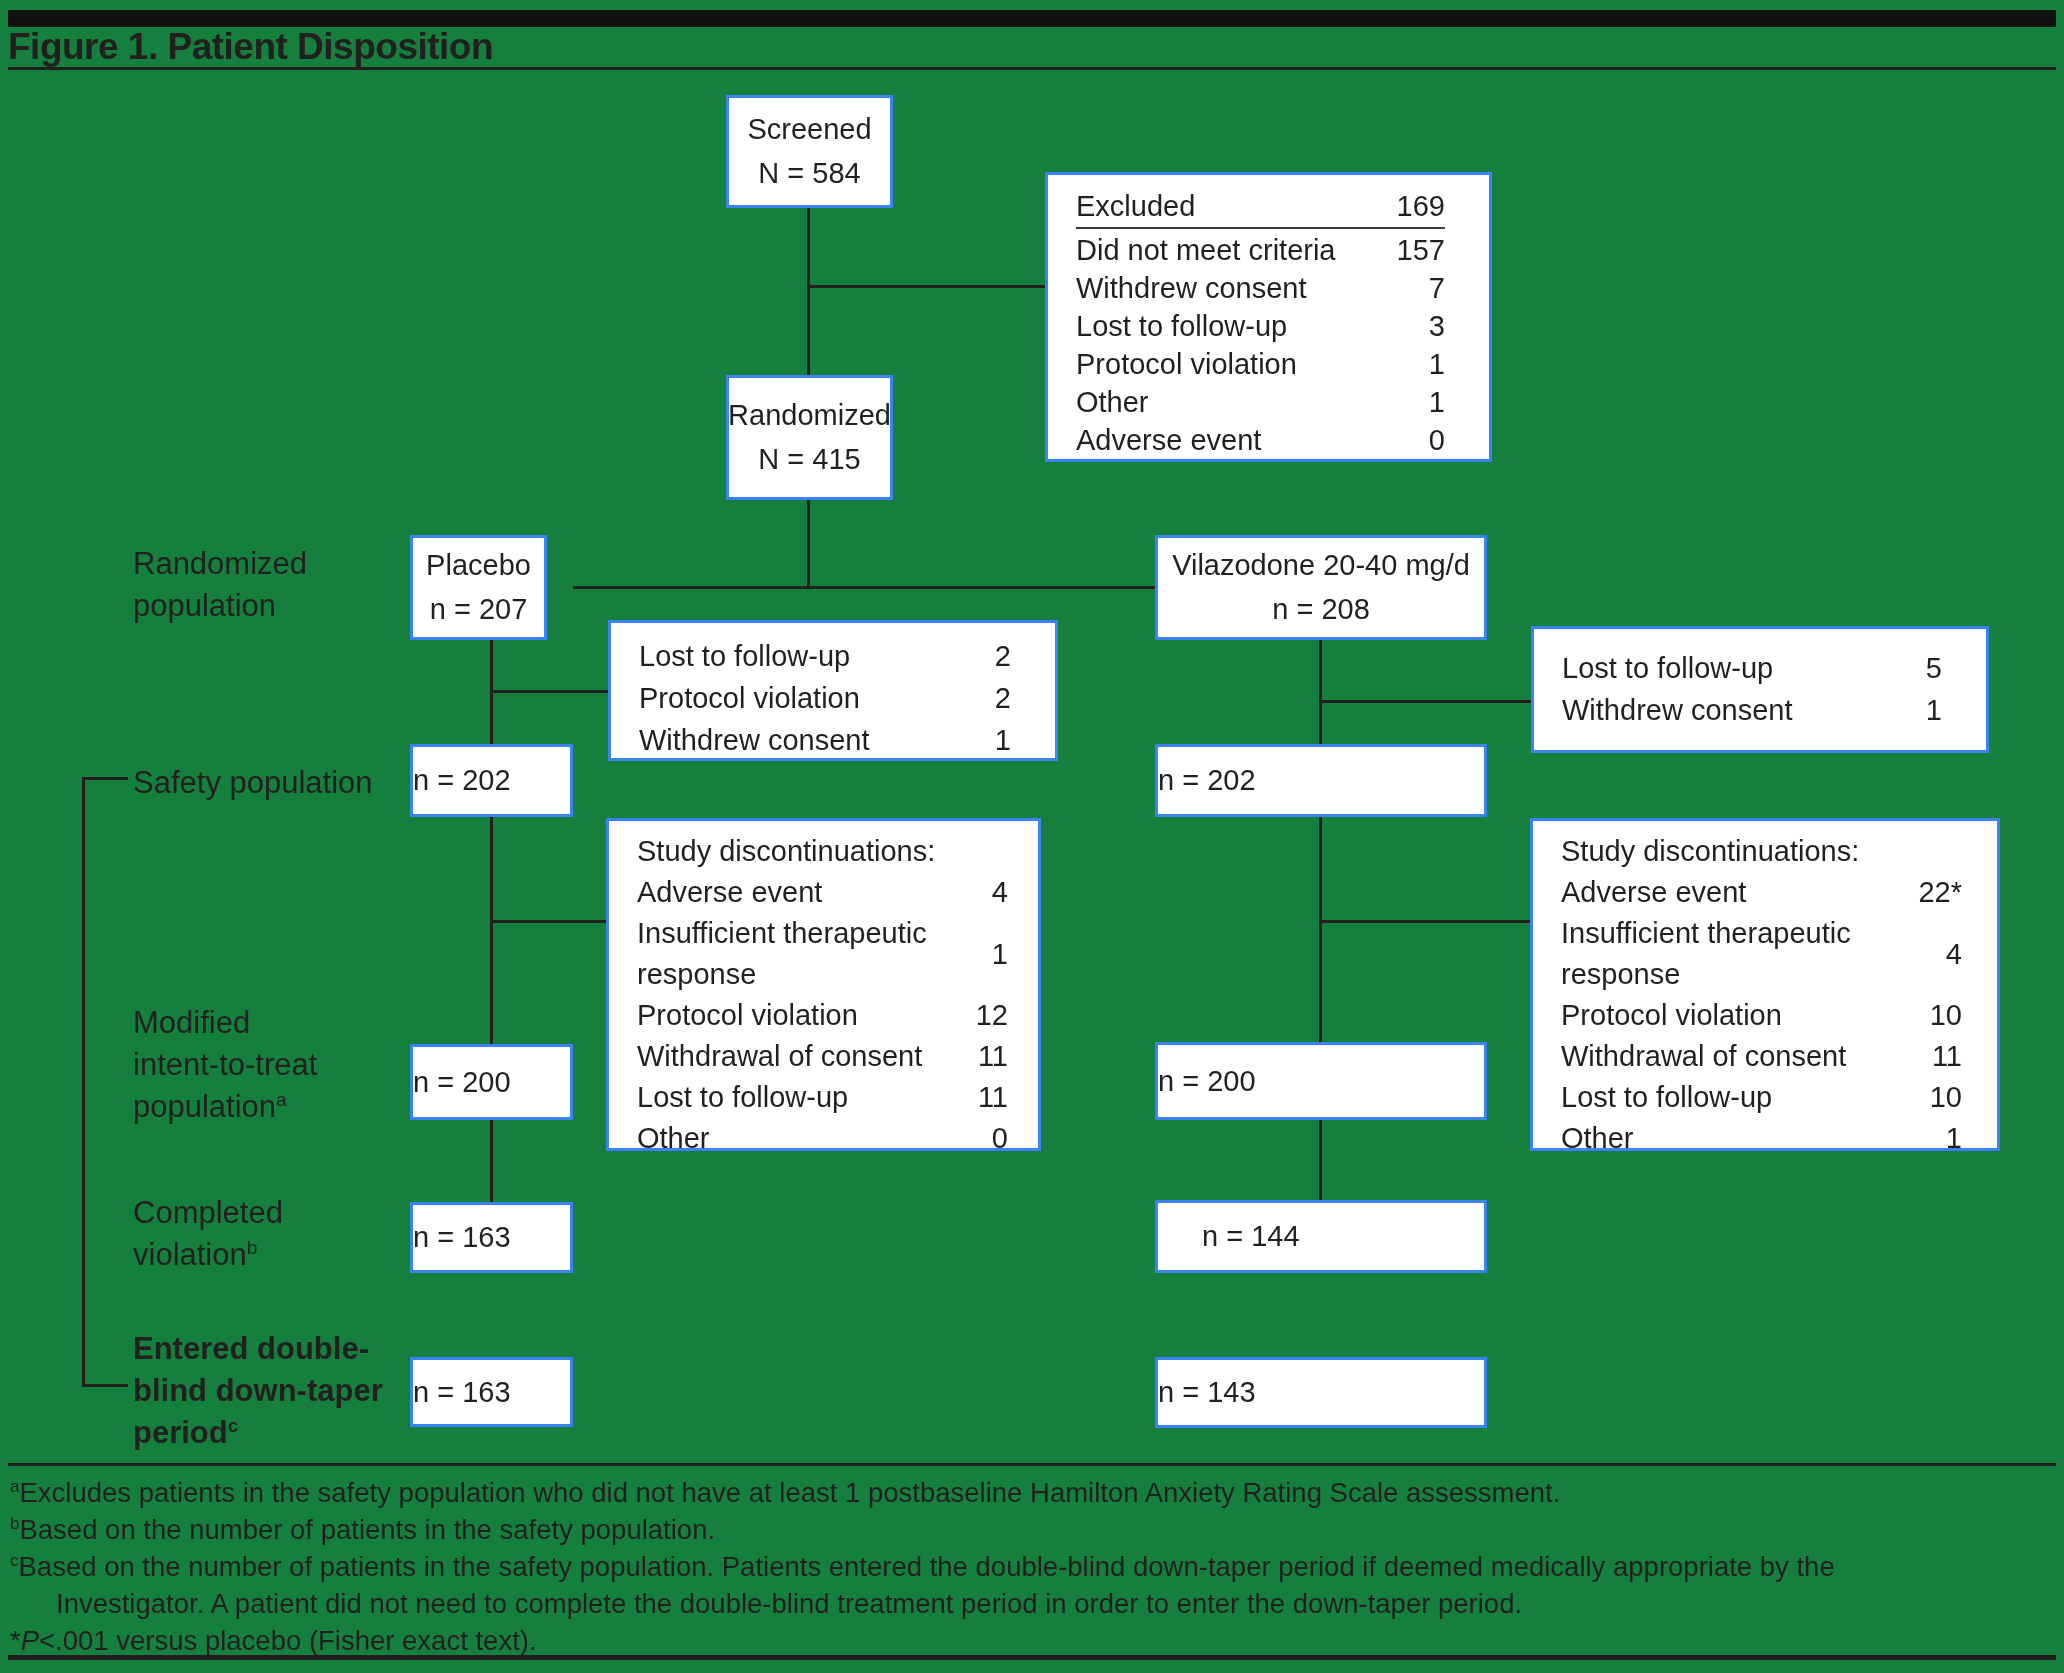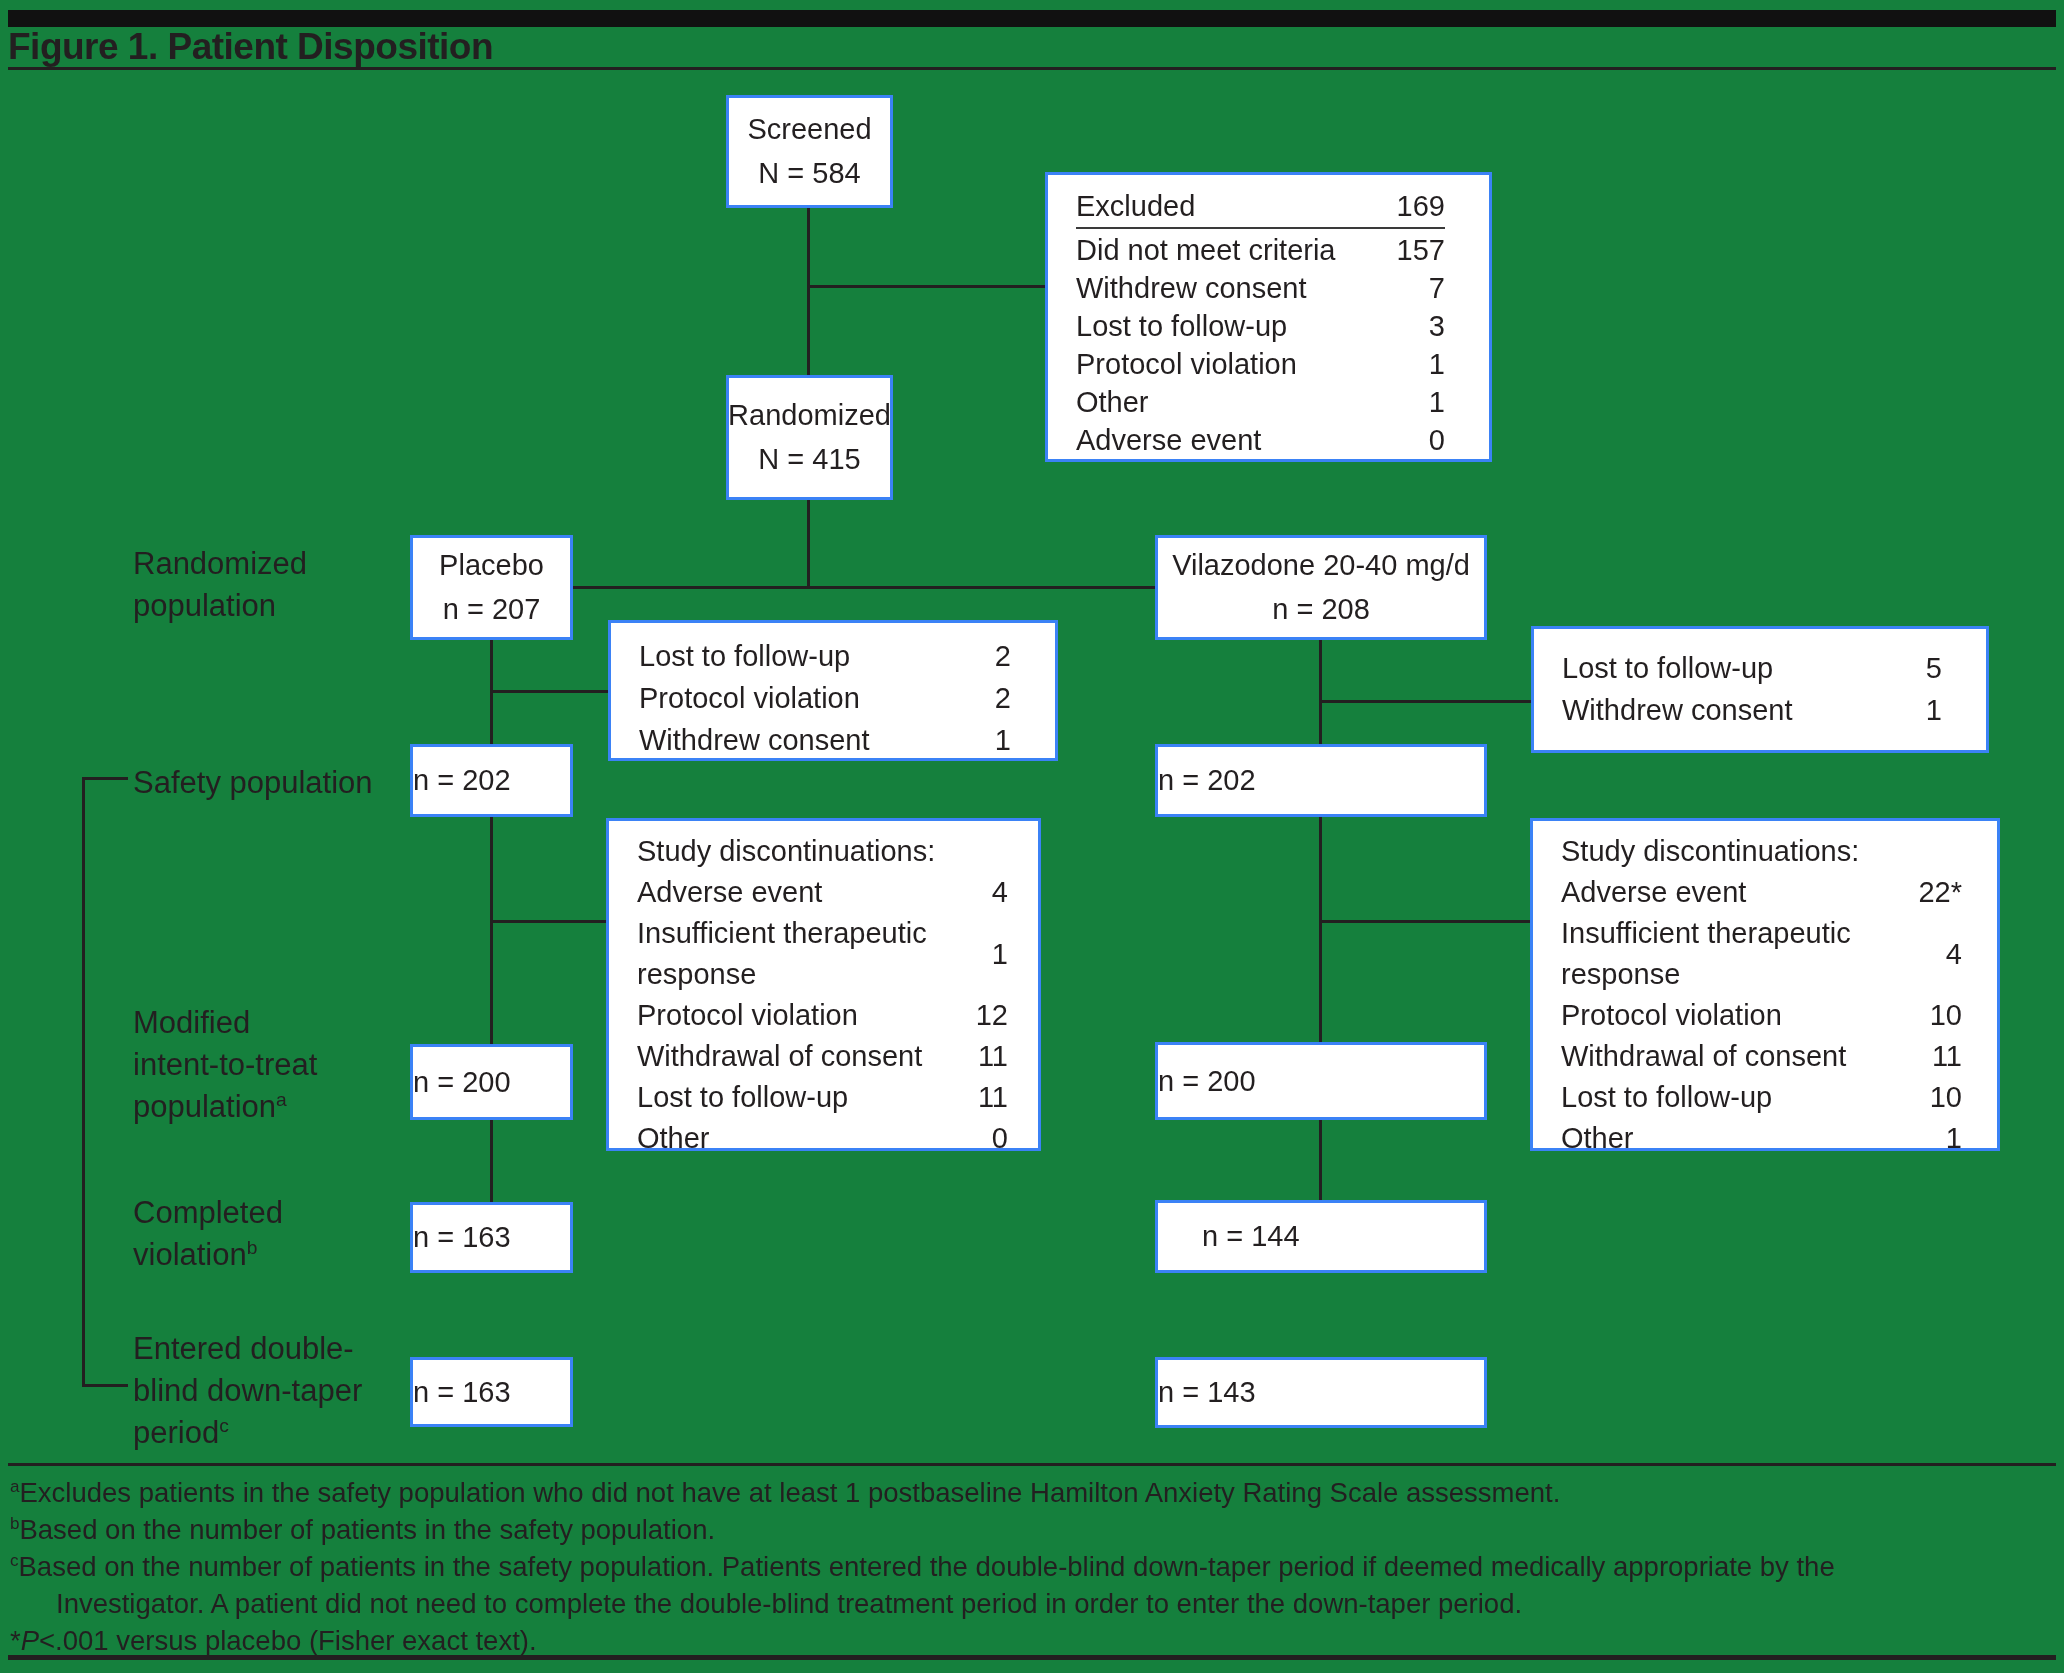--- a/index.html
+++ b/index.html
@@ -68,21 +68,21 @@
   </div>
   <div class="rail" style="left:133px;top:1002px;">
     <div>Modified</div>
     <div>intent-to-treat</div>
     <div><span>population</span><sup>a</sup></div>
   </div>
   <div class="rail" style="left:133px;top:1192px;">
     <div>Completed</div>
     <div><span>violation</span><sup>b</sup></div>
   </div>
-  <div class="rail" style="left:133px;top:1328px;">
+  <div class="rail" style="left:133px;top:1328px;font-weight:bold;">
     <div>Entered double-</div>
     <div>blind down-taper</div>
     <div><span>period</span><sup>c</sup></div>
   </div>
 
   <div class="box cbox" style="left:726px;top:95px;width:167px;height:113px;">
     <div>Screened</div>
     <div>N = 584</div>
   </div>
 
@@ -116,21 +116,21 @@
       <span class="lbl">Adverse event</span>
       <span class="val">0</span>
     </div>
   </div>
 
   <div class="box cbox" style="left:726px;top:375px;width:167px;height:125px;">
     <div>Randomized</div>
     <div>N = 415</div>
   </div>
 
-  <div class="box cbox" style="left:410px;top:535px;width:163px;height:105px;">
+  <div class="box cbox" style="left:410px;top:535px;width:137px;height:105px;">
     <div>Placebo</div>
     <div>n = 207</div>
   </div>
 
   <div class="box cbox" style="left:1155px;top:535px;width:332px;height:105px;">
     <div>Vilazodone 20-40 mg/d</div>
     <div>n = 208</div>
   </div>
 
   <div class="box rowsbox lh42" style="left:608px;top:620px;width:450px;height:141px;padding-top:12px;">

